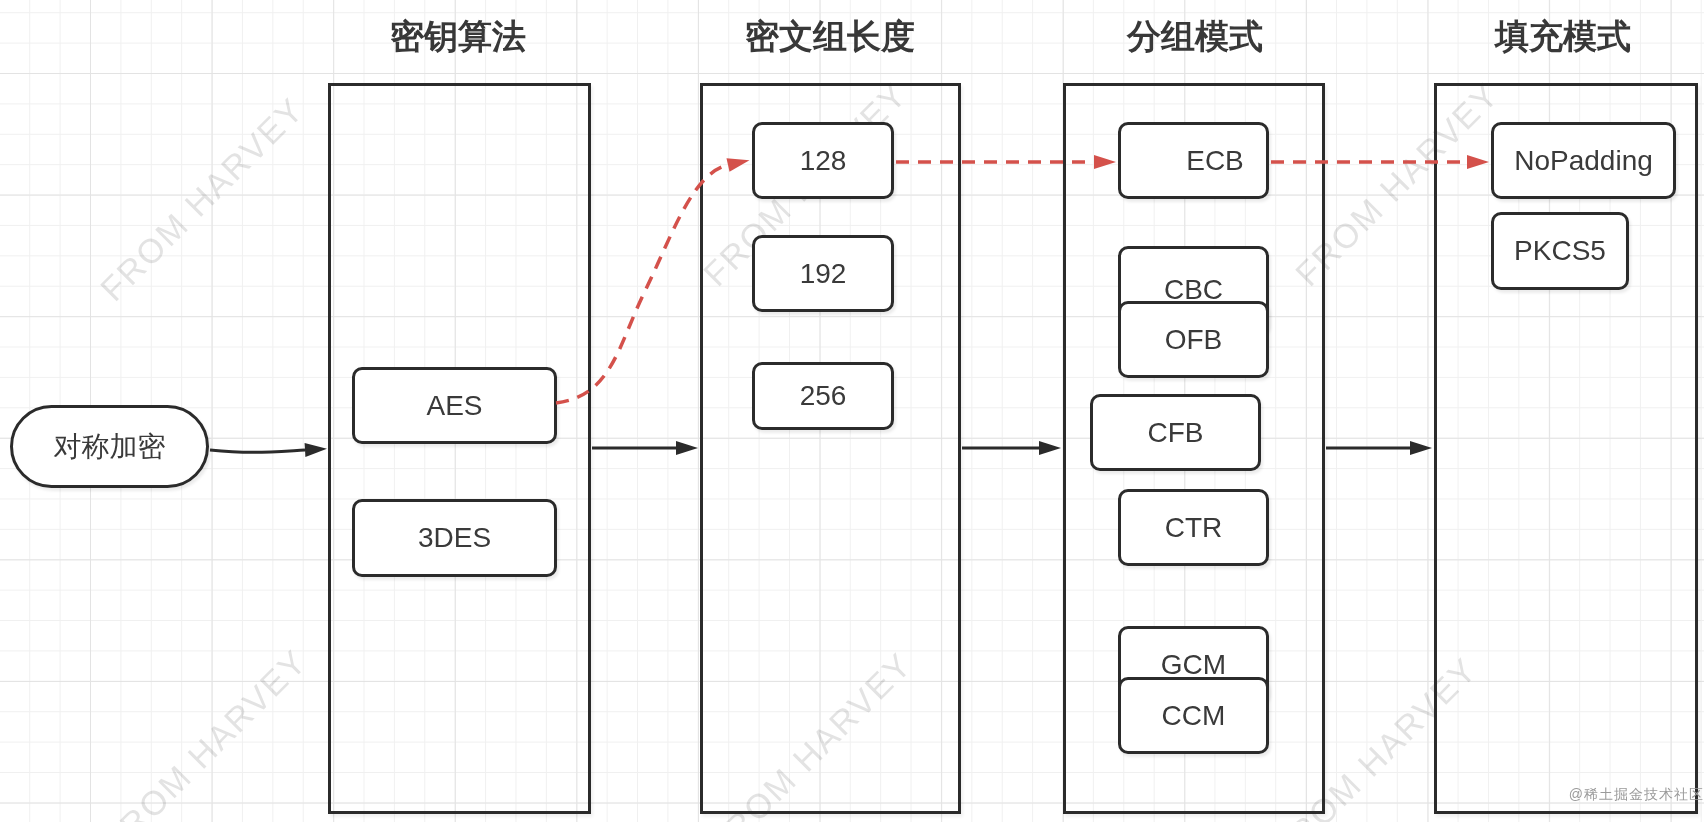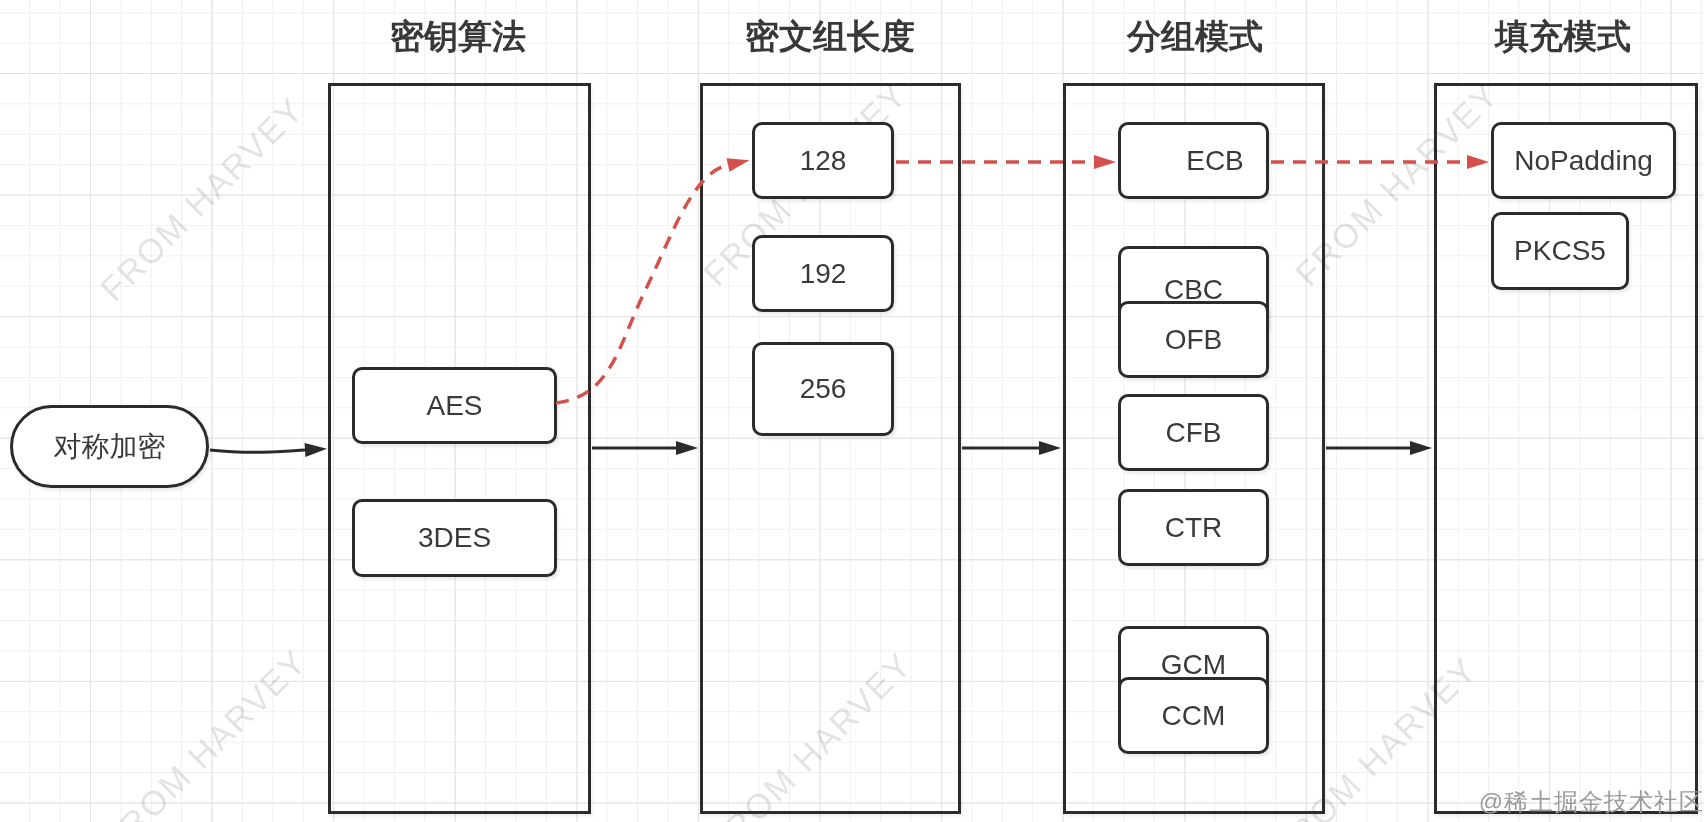--- a/index.html
+++ b/index.html
@@ -28,21 +28,21 @@
     font-size:34px;font-weight:600;color:#383838;white-space:nowrap;
   }
   .node{
     position:absolute;box-sizing:border-box;border:3px solid #2b2b2b;border-radius:10px;
     background:#ffffff;display:flex;align-items:center;justify-content:center;
     font-size:28px;color:#3a3a3a;box-shadow:2px 3px 3px rgba(0,0,0,0.08);
   }
   .pill{border-radius:42px;}
   svg.overlay{position:absolute;left:0;top:0;width:1704px;height:822px;pointer-events:none;}
   .attribution{
-    position:absolute;right:0;top:786px;font-size:24px;color:#9a9a9a;
+    position:absolute;right:0;top:786px;font-size:14px;color:#9a9a9a;
     letter-spacing:1px;white-space:nowrap;
   }
 </style>
 </head>
 <body>
 
 <div id="canvas">
 
   <div class="wm" style="left:67px;top:180px;">FROM HARVEY</div>
   <div class="wm" style="left:670px;top:165px;">FROM HARVEY</div>
@@ -61,26 +61,26 @@
   <div class="col" style="left:1063px;top:83px;width:262px;height:731px;"></div>
   <div class="col" style="left:1434px;top:83px;width:264px;height:731px;"></div>
 
   <div class="node pill" style="left:10px;top:405px;width:199px;height:83px;">对称加密</div>
 
   <div class="node" style="left:352px;top:367px;width:205px;height:77px;">AES</div>
   <div class="node" style="left:352px;top:499px;width:205px;height:78px;">3DES</div>
 
   <div class="node" style="left:752px;top:122px;width:142px;height:77px;">128</div>
   <div class="node" style="left:752px;top:235px;width:142px;height:77px;">192</div>
-  <div class="node" style="left:752px;top:342px;width:142px;height:94px;">256</div>
+  <div class="node" style="left:752px;top:362px;width:142px;height:68px;">256</div>
 
   <div class="node" style="left:1118px;top:122px;width:151px;height:77px;padding-left:43px;">ECB</div>
   <div class="node" style="left:1118px;top:213px;width:151px;height:88px;margin-top:33px;">CBC</div>
   <div class="node" style="left:1118px;top:301px;width:151px;height:77px;">OFB</div>
-  <div class="node" style="left:1118px;top:394px;width:151px;height:77px;">CFB</div>
+  <div class="node" style="left:1090px;top:394px;width:171px;height:77px;">CFB</div>
   <div class="node" style="left:1118px;top:489px;width:151px;height:77px;">CTR</div>
   <div class="node" style="left:1118px;top:582px;width:151px;height:77px;margin-top:44px;">GCM</div>
   <div class="node" style="left:1118px;top:677px;width:151px;height:77px;">CCM</div>
 
   <div class="node" style="left:1491px;top:122px;width:185px;height:77px;">NoPadding</div>
   <div class="node" style="left:1491px;top:212px;width:138px;height:78px;">PKCS5</div>
 
   <svg class="overlay" viewBox="0 0 1704 822">
     <defs>
       <marker id="mBlack" markerUnits="userSpaceOnUse" markerWidth="24" markerHeight="18" refX="1" refY="9" orient="auto">

